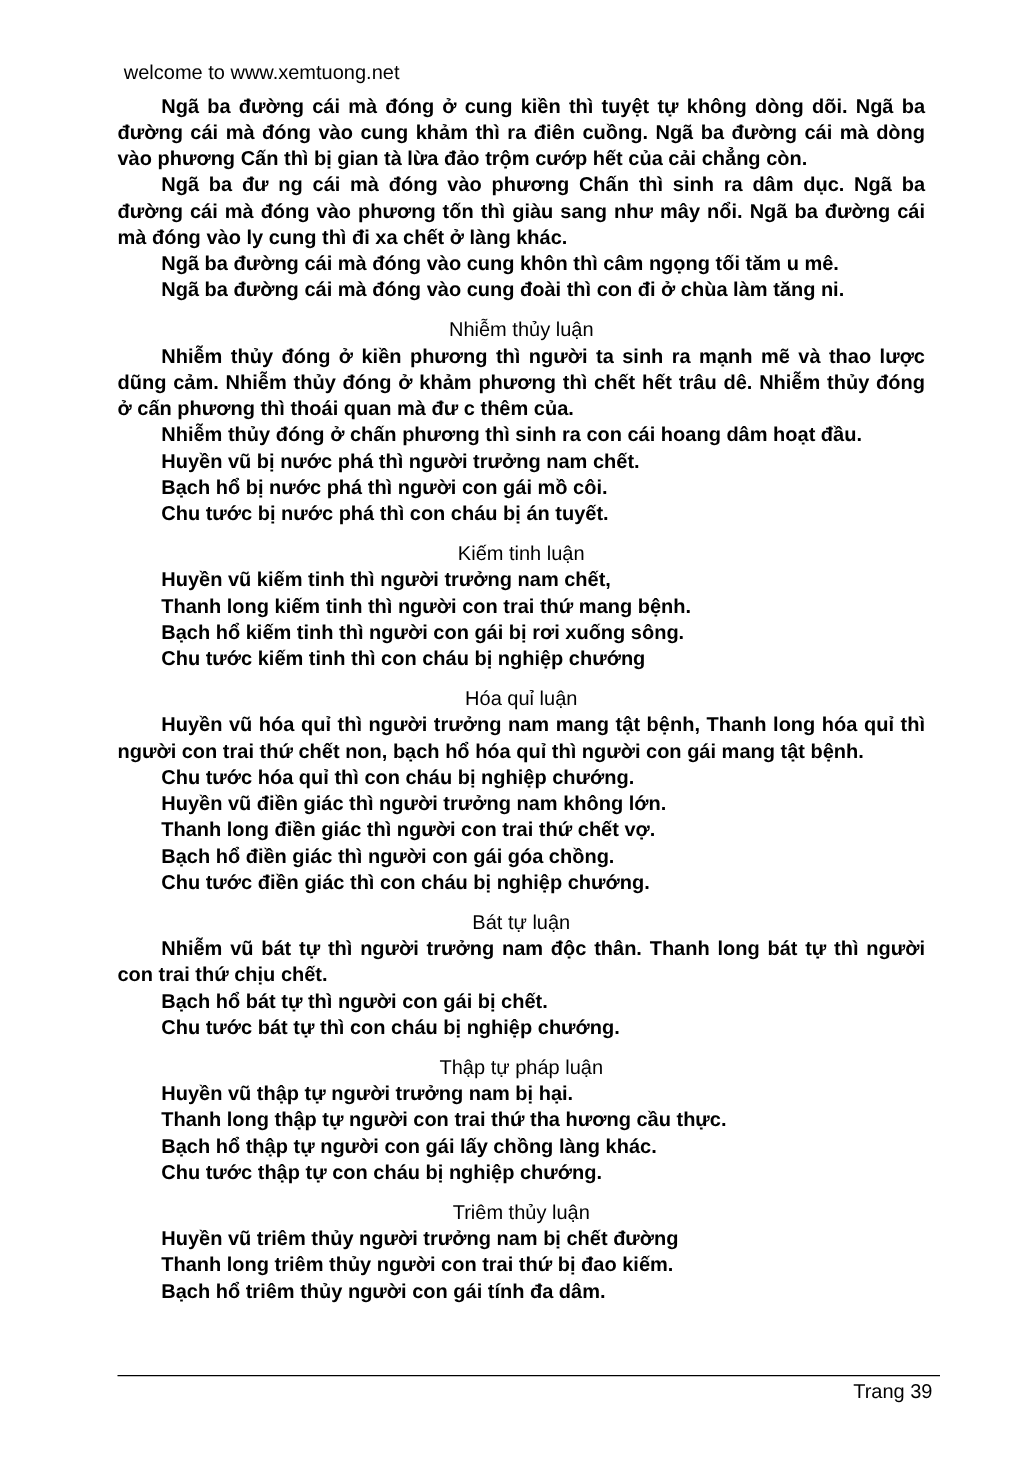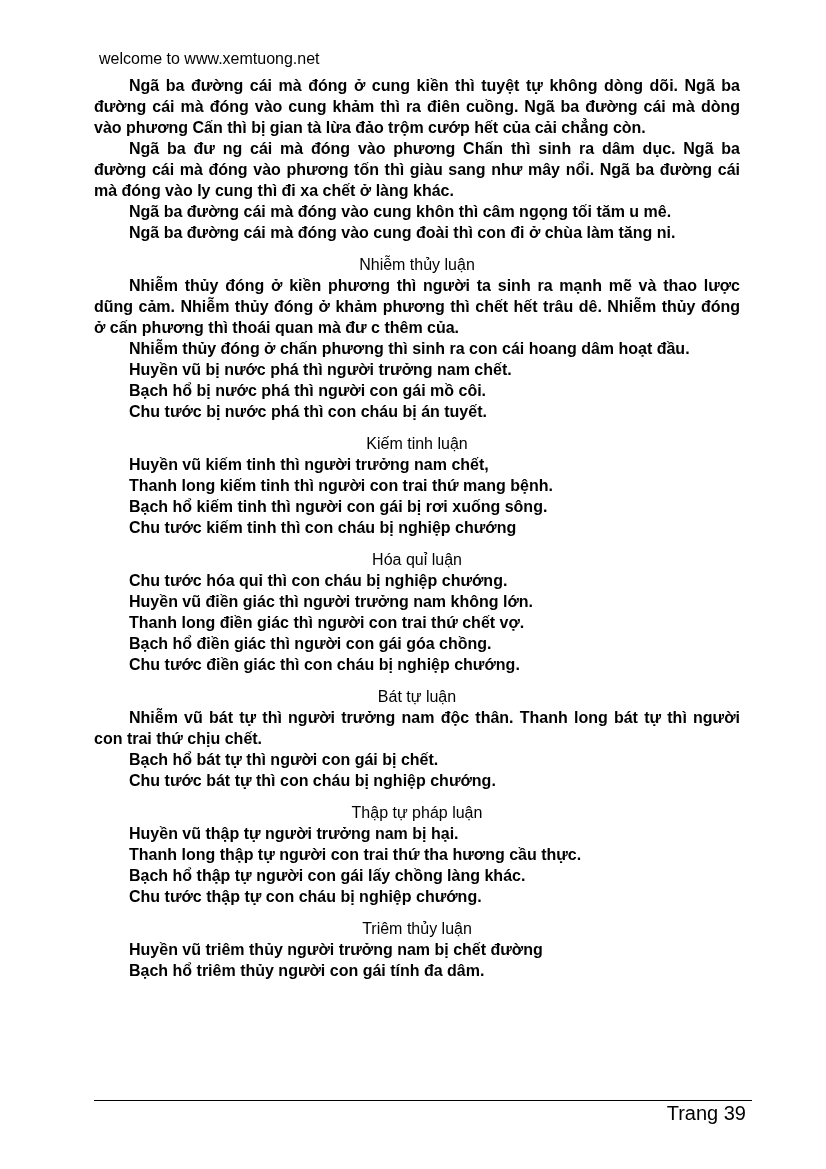--- a/index.html
+++ b/index.html
@@ -52,21 +52,21 @@
     width: 658px;
     height: 1px;
     background: #000000;
   }
   .footer-text {
     position: absolute;
     top: 1103px;
     left: 94px;
     width: 652px;
     text-align: right;
-    font-size: 20px;
+    font-size: 16px;
     line-height: 21px;
   }
 </style>
 </head>
 <body>
 
 <div class="page-header">welcome to www.xemtuong.net</div>
 
 <main class="document-body">
     <section>
@@ -85,20 +85,21 @@
     </section>
     <section>
       <h3>Kiếm tinh luận</h3>
       <p>Huyền vũ kiếm tinh thì người trưởng nam chết,</p>
       <p>Thanh long kiếm tinh thì người con trai thứ mang bệnh.</p>
       <p>Bạch hổ kiếm tinh thì người con gái bị rơi xuống sông.</p>
       <p>Chu tước kiếm tinh thì con cháu bị nghiệp chướng</p>
     </section>
     <section>
       <h3>Hóa quỉ luận</h3>
+      <p>Huyền vũ hóa quỉ thì người trưởng nam mang tật bệnh, Thanh long hóa quỉ thì người con trai thứ chết non, bạch hổ hóa quỉ thì người con gái mang tật bệnh.</p>
       <p>Chu tước hóa quỉ thì con cháu bị nghiệp chướng.</p>
     </section>
     <section>
       <p>Huyền vũ điền giác thì người trưởng nam không lớn.</p>
       <p>Thanh long điền giác thì người con trai thứ chết vợ.</p>
       <p>Bạch hổ điền giác thì người con gái góa chồng.</p>
       <p>Chu tước điền giác thì con cháu bị nghiệp chướng.</p>
     </section>
     <section>
       <h3>Bát tự luận</h3>
@@ -109,19 +110,20 @@
     <section>
       <h3>Thập tự pháp luận</h3>
       <p>Huyền vũ thập tự người trưởng nam bị hại.</p>
       <p>Thanh long thập tự người con trai thứ tha hương cầu thực.</p>
       <p>Bạch hổ thập tự người con gái lấy chồng làng khác.</p>
       <p>Chu tước thập tự con cháu bị nghiệp chướng.</p>
     </section>
     <section>
       <h3>Triêm thủy luận</h3>
       <p>Huyền vũ triêm thủy người trưởng nam bị chết đường</p>
+      <p>Thanh long triêm thủy người con trai thứ bị đao kiếm.</p>
       <p>Bạch hổ triêm thủy người con gái tính đa dâm.</p>
     </section>
   </main>
 
 <div class="footer-rule"></div>
 
 <div class="footer-text">Trang 39</div>
 
 </body></html>

